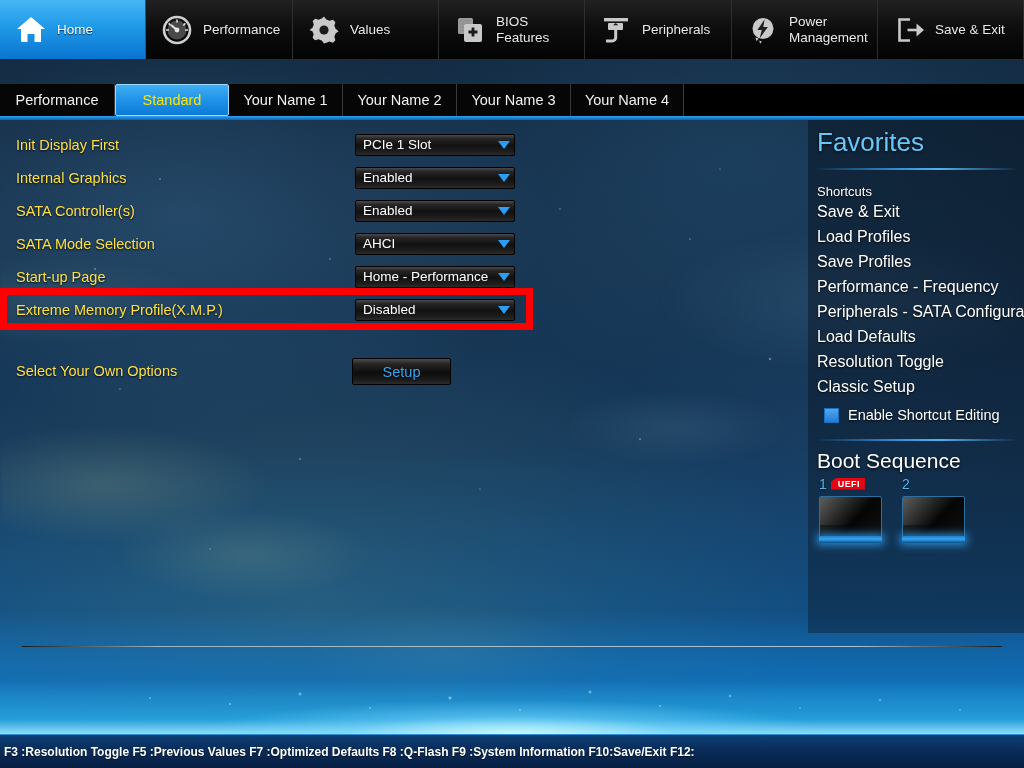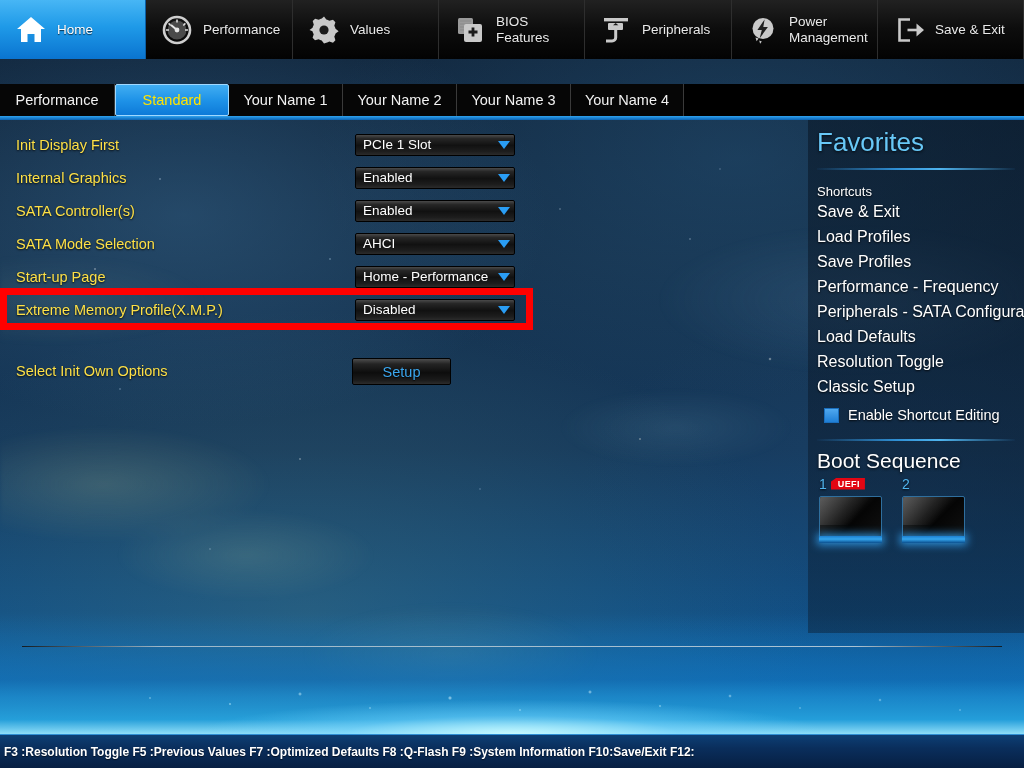--- a/index.html
+++ b/index.html
@@ -396,21 +396,21 @@
           <div class="dropdown-arrow">
             <i></i>
           </div>
         </div>
       </div>
     </div>
 
   <div class="redbox"></div>
 
   <div class="setup-row">
-    <div class="row-label" style="top:13px;">Select Init Own Options</div>
+    <div class="row-label" style="top:13px;">Select Your Own Options</div>
     <div class="setup-btn">Setup</div>
   </div>
 
   <div class="divider"></div>
 
   <div class="sidebar">
     <div class="fav-title">Favorites</div>
     <div class="fav-rule"></div>
     <div class="shortcuts-head">Shortcuts</div>
     <div id="shortcut-list">

